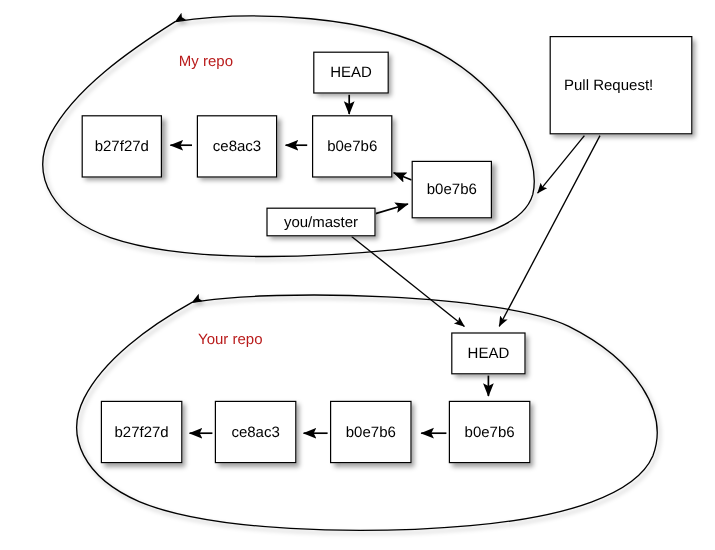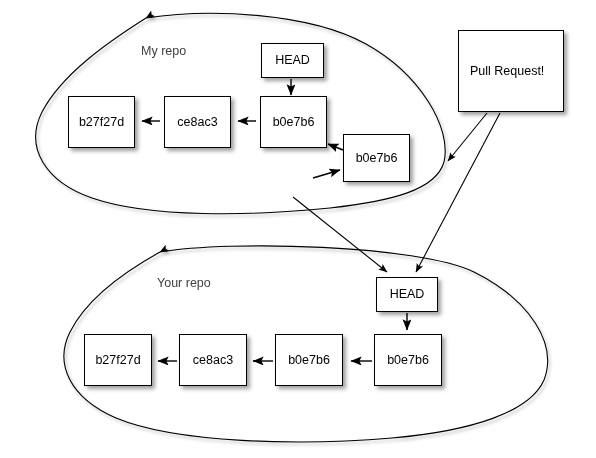--- a/index.html
+++ b/index.html
@@ -50,22 +50,23 @@
     color: #000000;
     line-height: 1;
   }
   .node-box.left-align {
     justify-content: flex-start;
     padding-left: 11px;
   }
   .repo-label {
     position: absolute;
     font-size: 12.5px;
-    color: #404040;
+    color: #b91c1c;
     white-space: nowrap;
+    margin-left: 8px;
   }
 </style>
 </head>
 <body>
 
 <div id="canvas">
 
   <svg class="layer" viewBox="0 0 596 458">
     <defs>
       <marker id="ah" markerWidth="9" markerHeight="9" refX="7.6" refY="3.2" orient="auto" markerUnits="strokeWidth">
@@ -123,22 +124,23 @@
   <div class="node-box" style="left:68px; top:96px; width:67px; height:52px;">b27f27d</div>
 
   <div class="node-box" style="left:164px; top:96px; width:67px; height:52px;">ce8ac3</div>
 
   <div class="node-box" style="left:260px; top:96px; width:67px; height:52px;">b0e7b6</div>
 
   <div class="node-box" style="left:343px; top:134px; width:67px; height:48px;">b0e7b6</div>
 
   <div class="node-box" style="left:261px; top:43px; width:63px; height:35px;">HEAD</div>
 
+  <div class="node-box" style="left:222px; top:173px; width:91px; height:24px;">you/master</div>
 
-  <div class="node-box left-align" style="left:458px; top:30px; width:106px; height:82px;">Pull Request!</div>
+  <div class="node-box left-align" style="left:458px; top:30px; width:119px; height:82px;">Pull Request!</div>
 
   <div class="node-box" style="left:84px; top:334px; width:68px; height:52px;">b27f27d</div>
 
   <div class="node-box" style="left:179px; top:334px; width:68px; height:52px;">ce8ac3</div>
 
   <div class="node-box" style="left:275px; top:334px; width:68px; height:52px;">b0e7b6</div>
 
   <div class="node-box" style="left:374px; top:334px; width:68px; height:52px;">b0e7b6</div>
 
   <div class="node-box" style="left:376px; top:277px; width:62px; height:35px;">HEAD</div>

